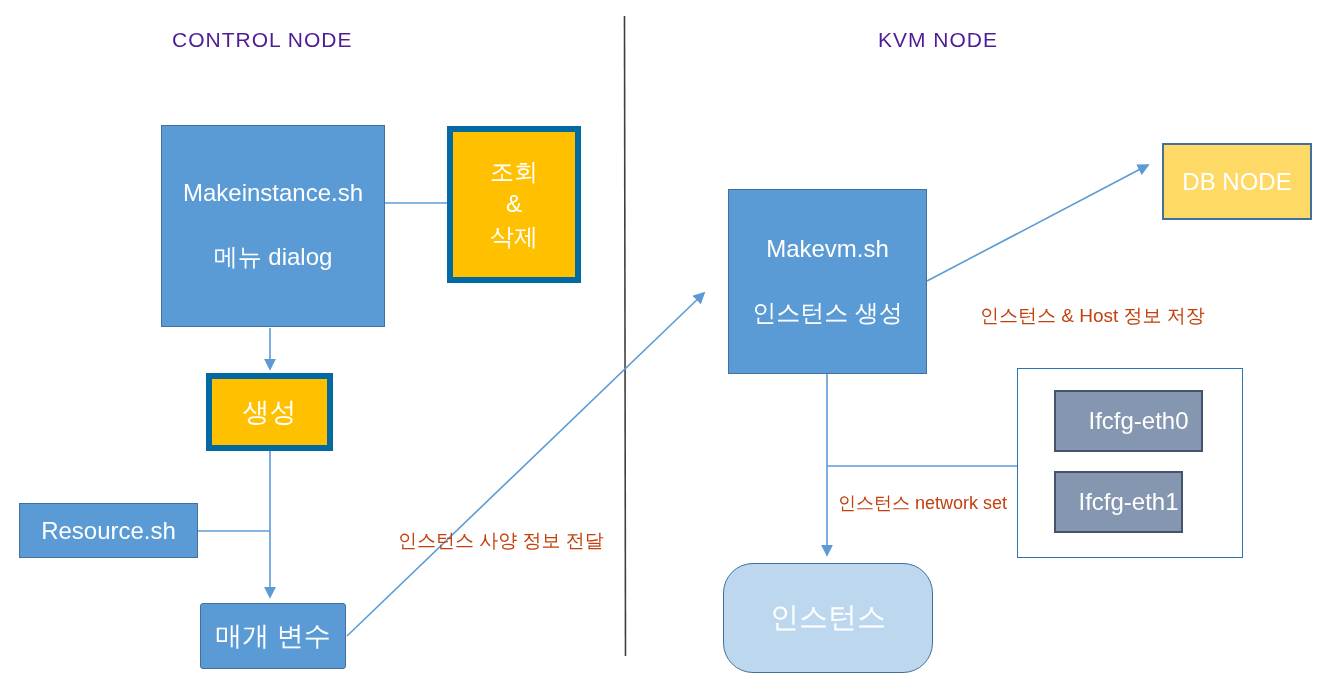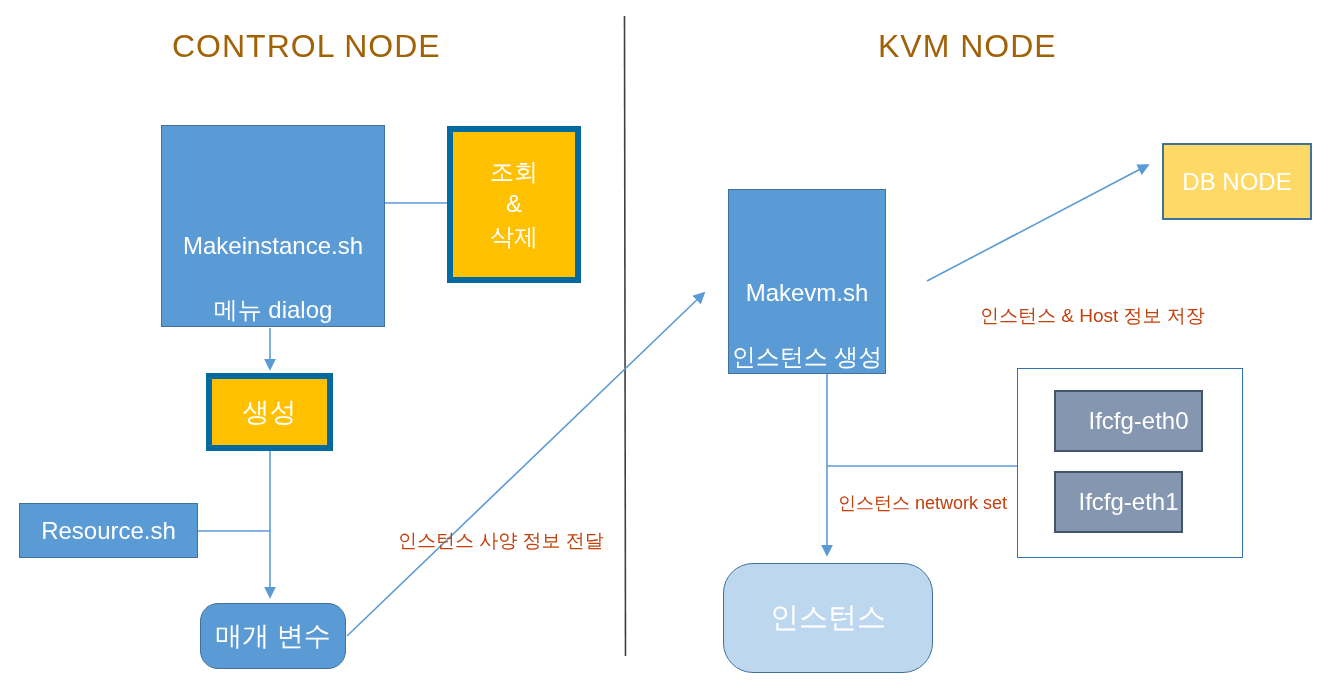--- a/index.html
+++ b/index.html
@@ -4,38 +4,38 @@
 <style>
   * { margin:0; padding:0; box-sizing:border-box; }
   html,body { background:#fff; }
   body { font-family:"Liberation Sans", sans-serif; }
   .canvas {
     position:relative; width:1338px; height:694px;
     background:#ffffff; overflow:hidden;
   }
   .wires { position:absolute; inset:0; width:1338px; height:694px; }
   .node-title {
-    position:absolute; font-size:32px; color:#a16207; letter-spacing:1px;
+    position:absolute; font-size:21px; color:#4c1d95; letter-spacing:1px;
     white-space:nowrap;
   }
   .box {
     position:absolute; display:flex; flex-direction:column;
     align-items:center; justify-content:center;
     color:#ffffff; text-align:center; white-space:nowrap;
   }
   .blue  { background:#5B9BD5; border:1px solid #41719C; }
   .orange{ background:#FFC000; border:6px solid #0369a1; }
   .yellow{ background:#FFD966; border:2px solid #41719C; }
   .slate { background:#8496B0; border:2px solid #44546A;padding-left:20px; }
   .lightblue { background:#BDD7EE; border:1.5px solid #41719C; }
   .frame { position:absolute; background:#ffffff; border:1.5px solid #2E74B5; }
   .lbl { position:absolute; color:#c2410c; white-space:nowrap;margin-top:48px; }
   .t24 { font-size:24px; }
   .t27 { font-size:27px; }
-  .gap34 { gap:34px;justify-content:flex-end; }
+  .gap34 { gap:34px; }
   .wavy { text-decoration:underline; text-decoration-style:wavy;
           text-decoration-color:#FF0000; text-underline-offset:3px; }
 </style>
 </head>
 <body>
 
 <div class="canvas">
 
   <svg class="wires" viewBox="0 0 1338 694" xmlns="http://www.w3.org/2000/svg">
     <defs>
@@ -79,27 +79,27 @@
 
   <div class="box orange t27" style="left:206px; top:373px; width:127px; height:78px;">
     <div>생성</div>
   </div>
 
 
   <div class="box blue t24" style="left:19px; top:503px; width:179px; height:55px;justify-content:center;">
     <div>Resource.sh</div>
   </div>
 
-  <div class="box blue t27" style="left:200px; top:603px; width:146px; height:66px; border-radius:18px;">
+  <div class="box blue t27" style="left:200px; top:603px; width:146px; height:66px; border-radius:3px;">
     <div>매개 변수</div>
   </div>
 
   <div class="lbl" style="left:398px; top:480px; font-size:19px;">인스턴스 사양 정보 전달</div>
 
-  <div class="box blue gap34 t24" style="left:728px; top:189px; width:158px; height:185px;">
+  <div class="box blue gap34 t24" style="left:728px; top:189px; width:199px; height:185px;">
     <div>Makevm.sh</div>
     <div>인스턴스 생성</div>
   </div>
 
   <div class="lbl" style="left:980px; top:255px; font-size:19px;">인스턴스 &amp; Host 정보 저장</div>
 
   <div class="box yellow t24" style="left:1162px; top:125px; width:150px; height:77px;margin-top:18px;">
     <div>DB NODE</div>
   </div>
 

